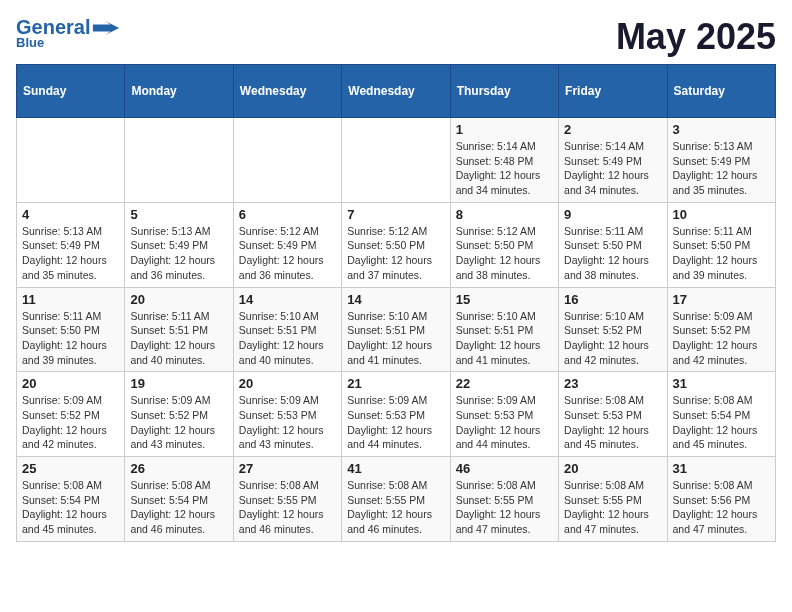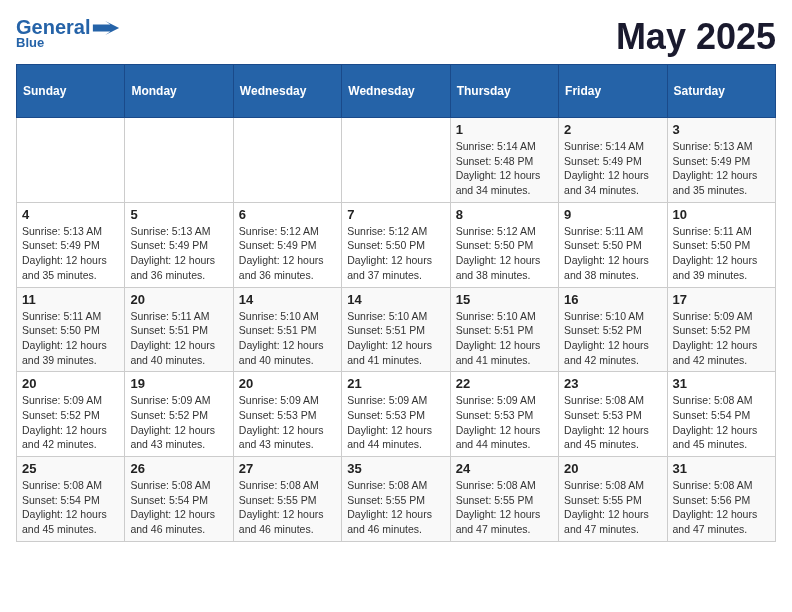--- a/index.html
+++ b/index.html
@@ -312,28 +312,28 @@
 and 46 minutes.</div>
         </td>
         <td>
           <span class="day-num">27</span>
           <div class="day-info" style="white-space: pre-line;">Sunrise: 5:08 AM
 Sunset: 5:55 PM
 Daylight: 12 hours
 and 46 minutes.</div>
         </td>
         <td>
-          <span class="day-num">35</span>
+          <span class="day-num">41</span>
           <div class="day-info" style="white-space: pre-line;">Sunrise: 5:08 AM
 Sunset: 5:55 PM
 Daylight: 12 hours
 and 46 minutes.</div>
         </td>
         <td>
-          <span class="day-num">24</span>
+          <span class="day-num">46</span>
           <div class="day-info" style="white-space: pre-line;">Sunrise: 5:08 AM
 Sunset: 5:55 PM
 Daylight: 12 hours
 and 47 minutes.</div>
         </td>
         <td>
           <span class="day-num">20</span>
           <div class="day-info" style="white-space: pre-line;">Sunrise: 5:08 AM
 Sunset: 5:55 PM
 Daylight: 12 hours

